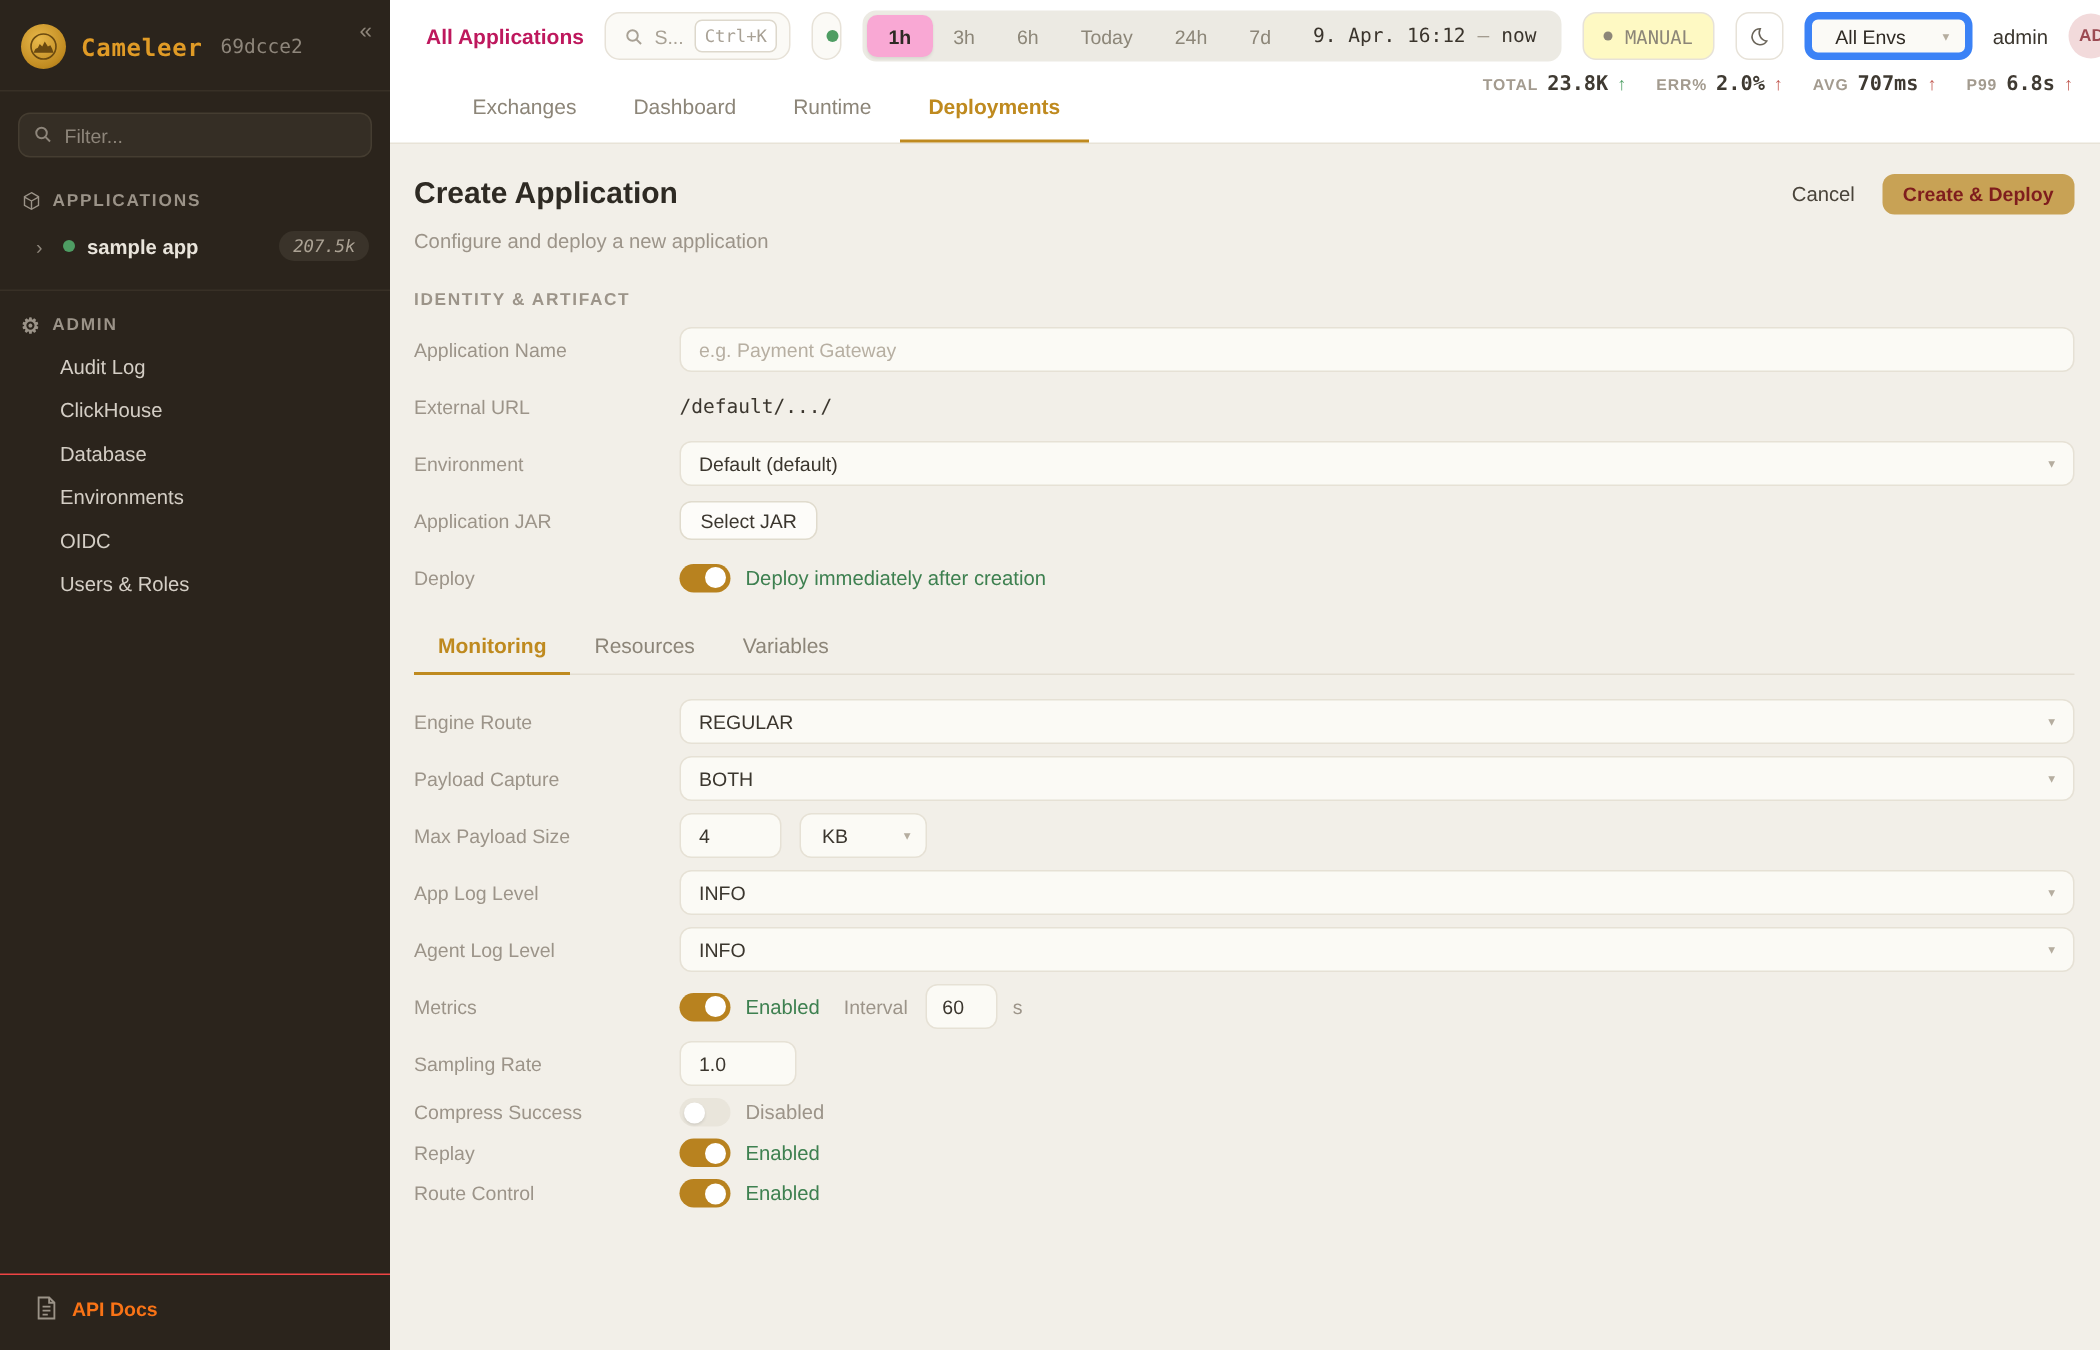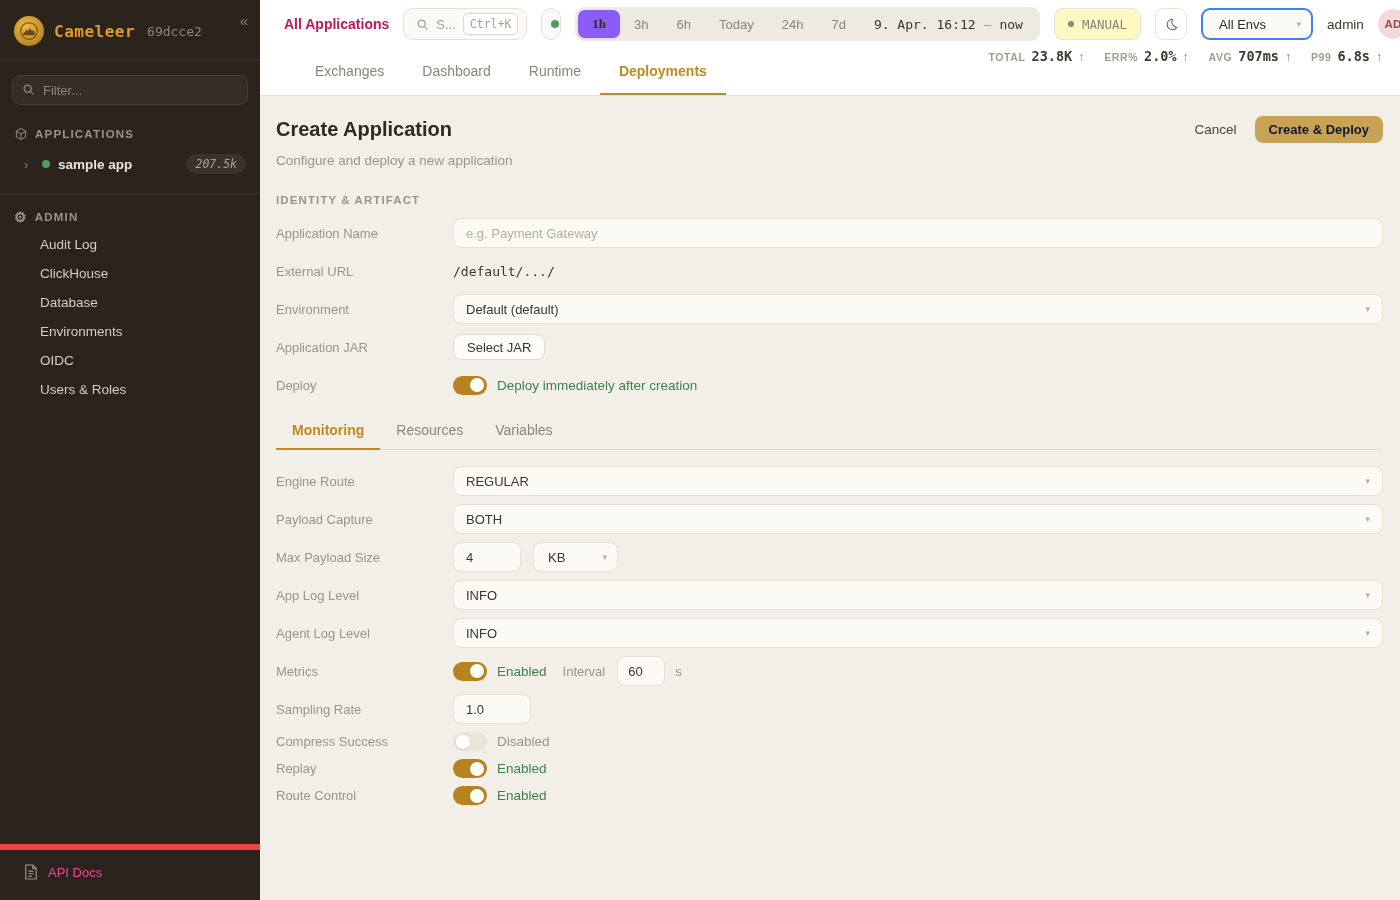--- a/index.html
+++ b/index.html
@@ -22,45 +22,45 @@
   .section-head svg { width:14px; height:14px; }
   .gear-glyph { font-size:14px; color:#9b9388; line-height:1; }
   .app-row { display:flex; align-items:center; gap:8px; padding:7px 14px 7px 24px; cursor:pointer; }
   .app-chevron { color:#8e867b; font-size:13px; width:10px; }
   .dot-green { width:8px; height:8px; border-radius:50%; background:#4e9d63; flex:0 0 8px; }
   .app-name { color:#e9e4db; font-size:13.5px; font-weight:bold; flex:1; }
   .count-badge { font-family:"DejaVu Sans Mono", monospace; font-size:11.5px; color:#aba294; background:#3a332a; border-radius:10px; padding:3px 9px;font-style:italic; }
   .side-div { border-top:1px solid #383026; margin:12px 0 10px 0; }
   .admin-list { display:flex; flex-direction:column; }
   .admin-item { padding:7px 14px 7px 40px; font-size:13.5px; color:#d4cec5; cursor:pointer; }
-  .side-foot { margin-top:auto; border-top:6px solid #ef4444; padding:14px 14px 20px 24px; display:flex; align-items:center; gap:10px; font-size:13px; color:#ec4899; cursor:pointer; }
+  .side-foot { margin-top:auto; border-top:1px solid #ef4444; padding:14px 14px 20px 24px; display:flex; align-items:center; gap:10px; font-size:13px; color:#f97316; cursor:pointer;font-weight:bold; }
   .side-foot svg { width:14px; height:16px; }
 
   
   .main { flex:1; display:flex; flex-direction:column; min-width:0; }
 
   
   .topbar { height:48px; background:#ffffff; display:flex; align-items:center; padding:0 18px 0 24px; gap:14px; flex:0 0 48px; }
   .ctx-label { font-size:14px; font-weight:bold; color:#be185d; white-space:nowrap; }
   .search-pill { display:flex; align-items:center; gap:7px; border:1px solid #e7e2d8; background:#fbfaf6; border-radius:10px; height:32px; padding:0 8px 0 12px; cursor:text; }
   .search-pill svg { width:13px; height:13px; }
   .search-hint { color:#a8a195; font-size:13px; }
   .kbd { font-family:"DejaVu Sans Mono", monospace; font-size:11.5px; color:#a8a195; border:1px solid #ddd8cc; border-radius:5px; padding:3px 6px; background:#fff; }
   .live-pill { display:flex; align-items:center; gap:6px; border:1px solid #e7e2d8; background:#fbfaf6; border-radius:10px; height:32px; padding:0 9px; overflow:hidden; max-width:38px; cursor:pointer; }
   .seg { display:flex; align-items:center; background:#eceae3; border-radius:9px; height:34px; padding:3px; }
   .seg-item { padding:0 14px; font-size:13px; color:#8c8678; height:28px; display:flex; align-items:center; border-radius:7px; cursor:pointer; white-space:nowrap; }
-  .seg-item.active { background:#8b5cf6; color:#2f2a24; font-weight:bold; box-shadow:0 1px 2px rgba(0,0,0,0.08);font-family:Liberation Serif, serif; }
+  .seg-item.active { background:#f9a8d4; color:#2f2a24; font-weight:bold; box-shadow:0 1px 2px rgba(0,0,0,0.08); }
   .seg-date { display:flex; align-items:center; gap:8px; padding:0 14px; font-family:"DejaVu Sans Mono", monospace; font-size:13px; color:#3a342c; cursor:pointer; white-space:nowrap; }
   .seg-date .sep { color:#a39b8f; }
   .top-right { margin-left:auto; display:flex; align-items:center; gap:14px; }
   .manual-btn { display:flex; align-items:center; gap:8px; border:1px solid #e7e2d8; background:#fef9c3; border-radius:9px; height:32px; padding:0 13px; font-family:"DejaVu Sans Mono", monospace; font-size:12.5px; color:#8c8678; cursor:pointer; }
   .manual-btn .mdot { width:6px; height:6px; border-radius:50%; background:#8c8678; }
   .icon-btn { width:32px; height:32px; border:1px solid #e7e2d8; background:#fff; border-radius:9px; display:flex; align-items:center; justify-content:center; cursor:pointer; }
   .icon-btn svg { width:15px; height:15px; }
-  .env-select { display:flex; align-items:center; justify-content:space-between; border:2px solid #3b82f6; background:#fbfaf6; border-radius:9px; height:32px; width:112px; padding:0 10px 0 16px; font-size:13px; color:#2f2a24; cursor:pointer; }
+  .env-select { display:flex; align-items:center; justify-content:space-between; border:5px solid #3b82f6; background:#fbfaf6; border-radius:9px; height:32px; width:112px; padding:0 10px 0 16px; font-size:13px; color:#2f2a24; cursor:pointer; }
   .caret { color:#b5ad9f; font-size:9px; }
   .user-name { font-size:13.5px; color:#3b362e; }
   .avatar { width:30px; height:30px; border-radius:50%; background:#f2dadb; color:#9c4a52; font-size:11.5px; font-weight:bold; display:flex; align-items:center; justify-content:center; cursor:pointer; }
 
   
   .tabsbar { height:48px; background:#ffffff; border-bottom:1px solid #e8e3d7; display:flex; align-items:stretch; padding:0 18px 0 36px; flex:0 0 48px; }
   .main-tab { display:flex; align-items:center; padding:0 19px; font-size:14px; color:#8c8578; cursor:pointer; border-bottom:2px solid transparent; }
   .main-tab.active { color:#bf8a1f; font-weight:bold; border-bottom-color:#bf8a1f; }
   .statsbar { margin-left:auto; display:flex; align-items:flex-start; gap:20px; }
   .stat { display:flex; align-items:baseline; gap:6px; }
@@ -69,21 +69,21 @@
   .stat .arrow { font-size:12px; font-weight:bold; }
   .arrow.green { color:#4c9e62; }
   .arrow.red { color:#c0564d; }
 
   
   .content { flex:1; overflow:hidden; padding:20px 17px 0 16px; background:#f2efe8; }
   .page-head { display:flex; align-items:center; }
   .page-title { font-size:20px; font-weight:bold; color:#2e2a23; }
   .head-actions { margin-left:auto; display:flex; align-items:center; gap:18px; }
   .cancel-btn { font-size:13.5px; color:#4a443a; background:none; border:none; cursor:pointer; font-family:"Liberation Sans", sans-serif; }
-  .submit-btn { background:#c8a255; color:#0f172a; font-weight:bold; font-size:13px; border:none; border-radius:8px; height:27px; padding:0 14px; cursor:pointer; font-family:"Liberation Sans", sans-serif; }
+  .submit-btn { background:#c8a255; color:#7f1d1d; font-weight:bold; font-size:13px; border:none; border-radius:8px; height:27px; padding:0 14px; cursor:pointer; font-family:"Liberation Sans", sans-serif; }
   .page-sub { font-size:13.5px; color:#9c9489; margin-top:10px; }
   .sect-head { font-size:11.5px; font-weight:bold; letter-spacing:1.1px; color:#9c9489; margin:26px 0 12px 0; }
 
   .frow { display:flex; align-items:center; margin-bottom:8px; min-height:30px; }
   .frow.tight { min-height:18px; margin-bottom:8px; }
   .flabel { flex:0 0 177px; font-size:13px; color:#9c9489; }
   .fcontrol { flex:1; display:flex; align-items:center; min-width:0; }
   .text-input { width:100%; height:30px; background:#fbfaf5; border:1px solid #e6e1d5; border-radius:8px; padding:0 12px; font-size:13px; color:#3b362e; outline:none; font-family:"Liberation Sans", sans-serif; }
   .text-input::placeholder { color:#b7afa2; }
   .sel { width:100%; height:30px; background:#fbfaf5; border:1px solid #e6e1d5; border-radius:8px; padding:0 12px; font-size:13px; color:#3b362e; display:flex; align-items:center; justify-content:space-between; cursor:pointer; }

